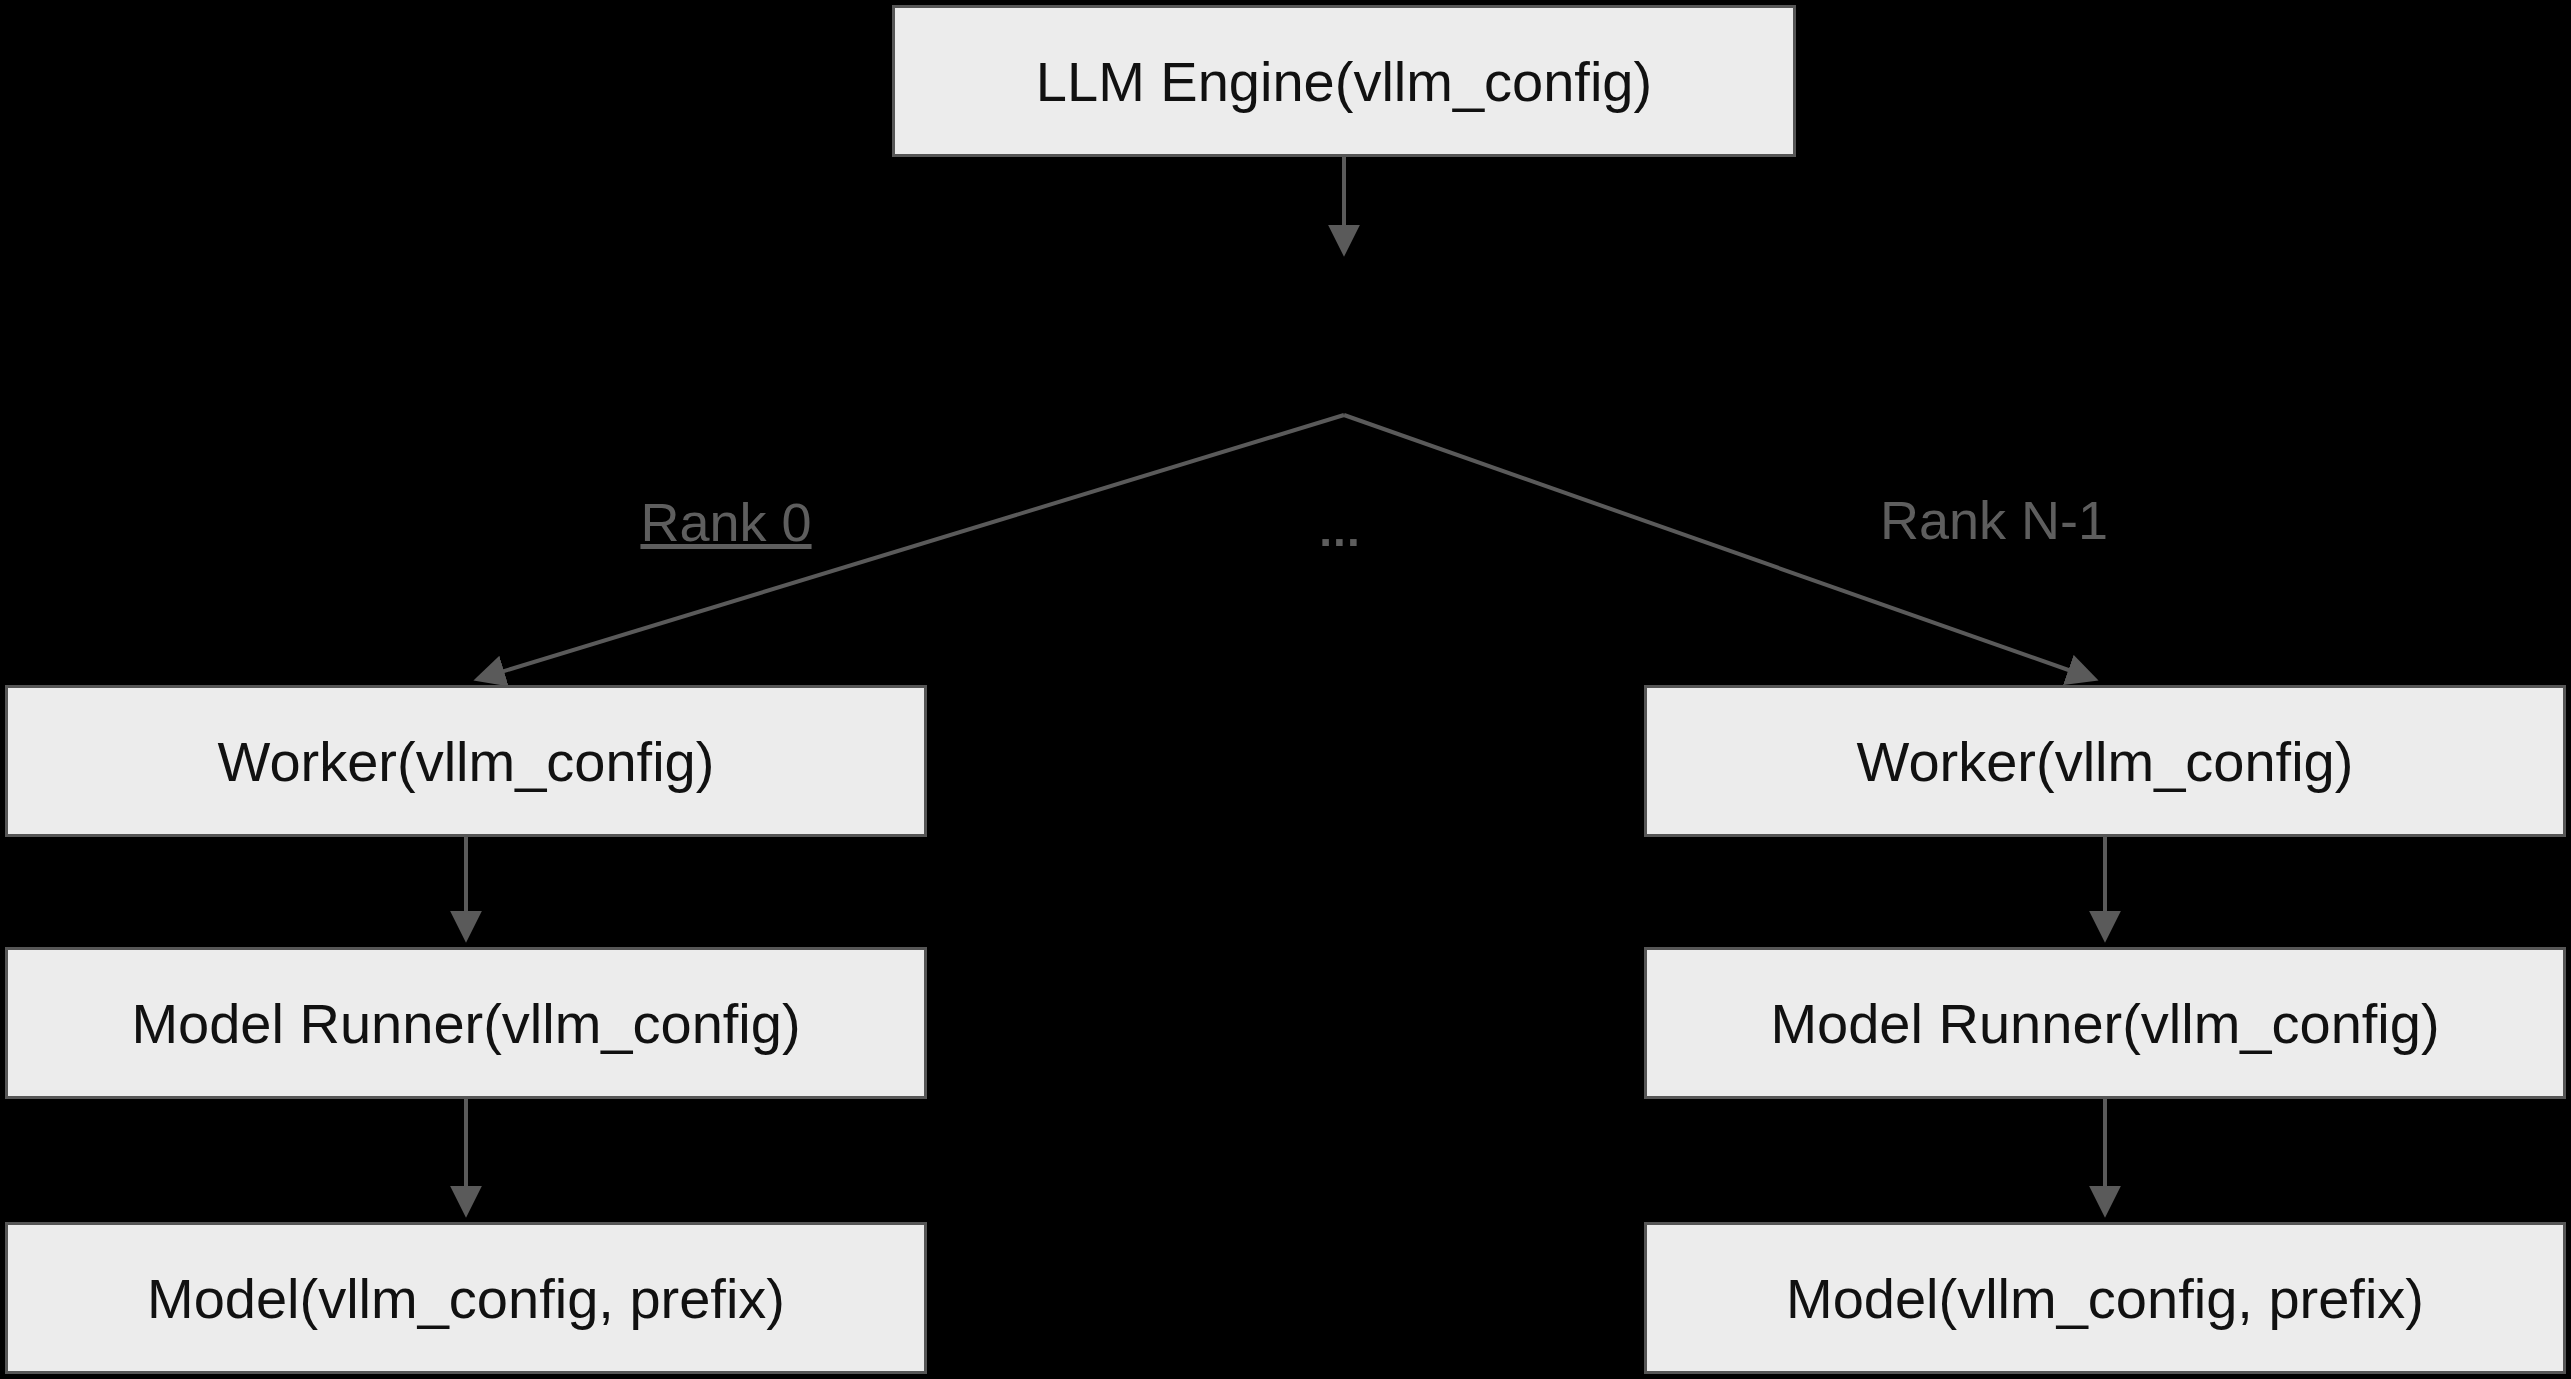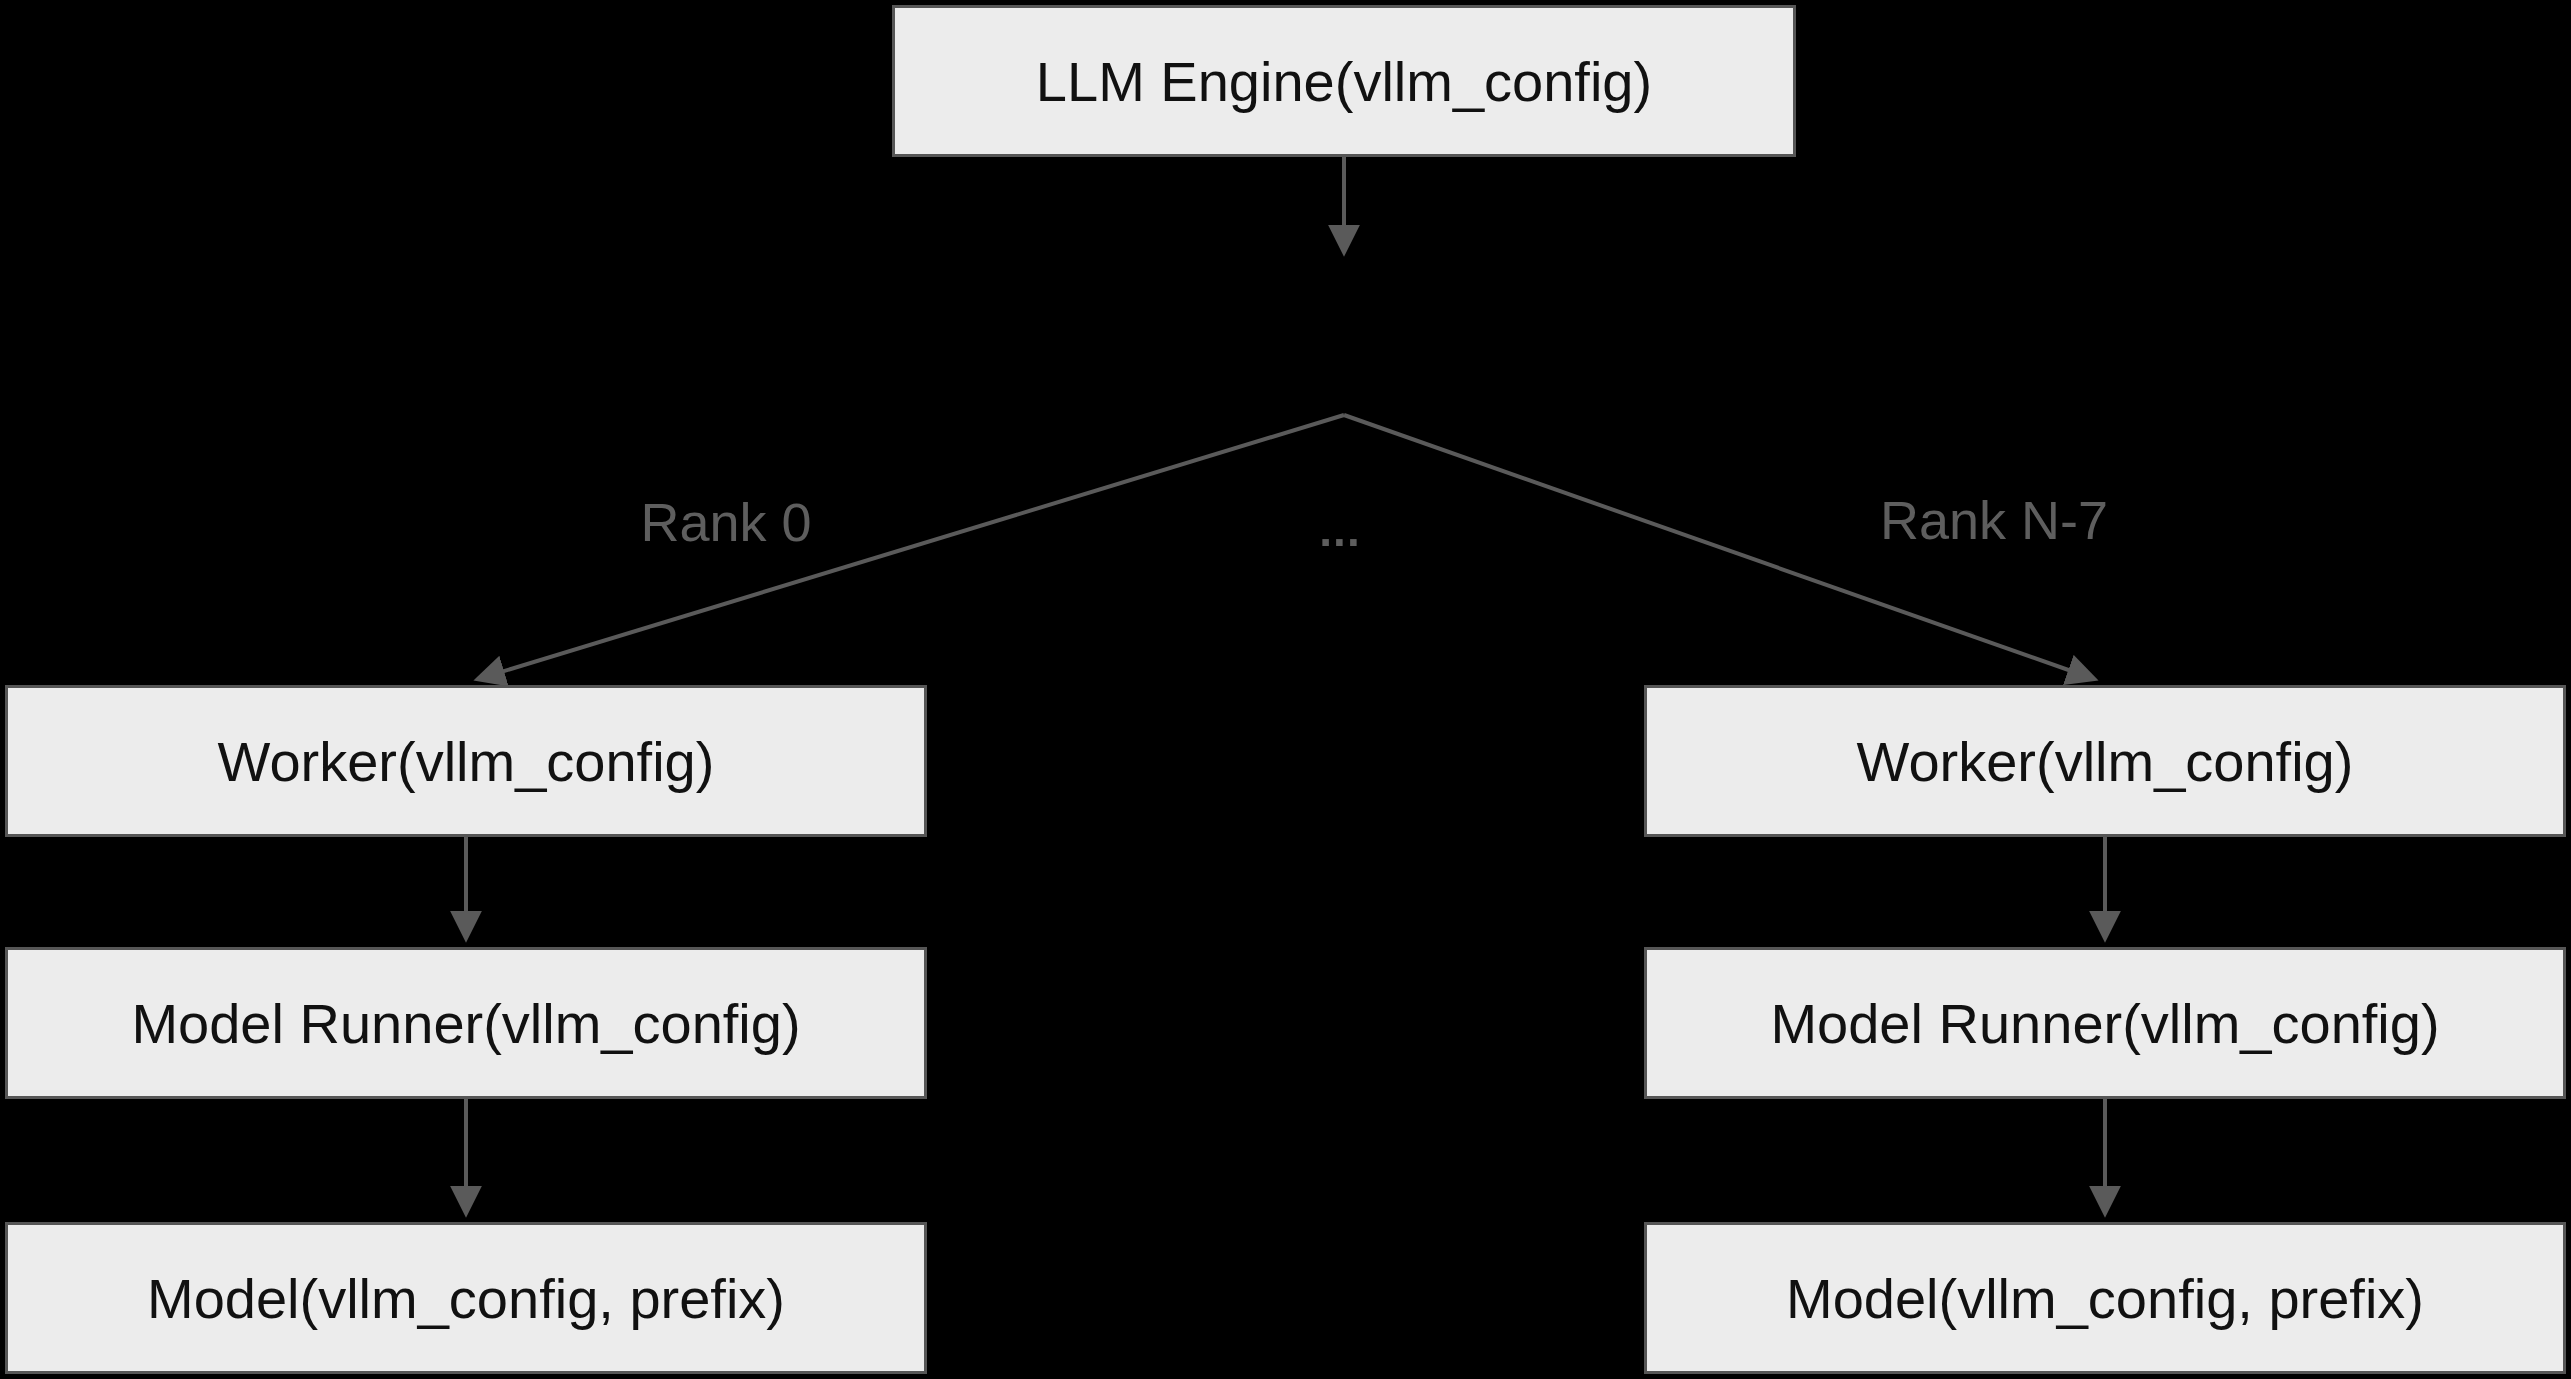--- a/index.html
+++ b/index.html
@@ -80,25 +80,25 @@
     <line x1="1344" y1="415" x2="2094" y2="679" marker-end="url(#arrow)"></line>
     <line x1="466" y1="837" x2="466" y2="938" marker-end="url(#arrow)"></line>
     <line x1="466" y1="1099" x2="466" y2="1213" marker-end="url(#arrow)"></line>
     <line x1="2105" y1="837" x2="2105" y2="938" marker-end="url(#arrow)"></line>
     <line x1="2105" y1="1099" x2="2105" y2="1213" marker-end="url(#arrow)"></line>
   </svg>
 
   <div class="node row12" style="top:5px;">LLM Engine(vllm_config)</div>
 
 
-  <div class="edge-label" style="left:726px;top:522px;">Rank 0</div>
+  <div class="edge-label" style="left:726px;top:522px;text-decoration:underline;">Rank 0</div>
 
   <div class="edge-label ellipsis" style="left:1340px;top:530px;">...</div>
 
-  <div class="edge-label" style="left:1994px;top:520px;">Rank N-7</div>
+  <div class="edge-label" style="left:1994px;top:520px;">Rank N-1</div>
 
   <div class="node colL" style="top:685px;">Worker(vllm_config)</div>
 
   <div class="node colL" style="top:947px;">Model Runner(vllm_config)</div>
 
   <div class="node colL" style="top:1222px;">Model(vllm_config, prefix)</div>
 
   <div class="node colR" style="top:685px;">Worker(vllm_config)</div>
 
   <div class="node colR" style="top:947px;">Model Runner(vllm_config)</div>

